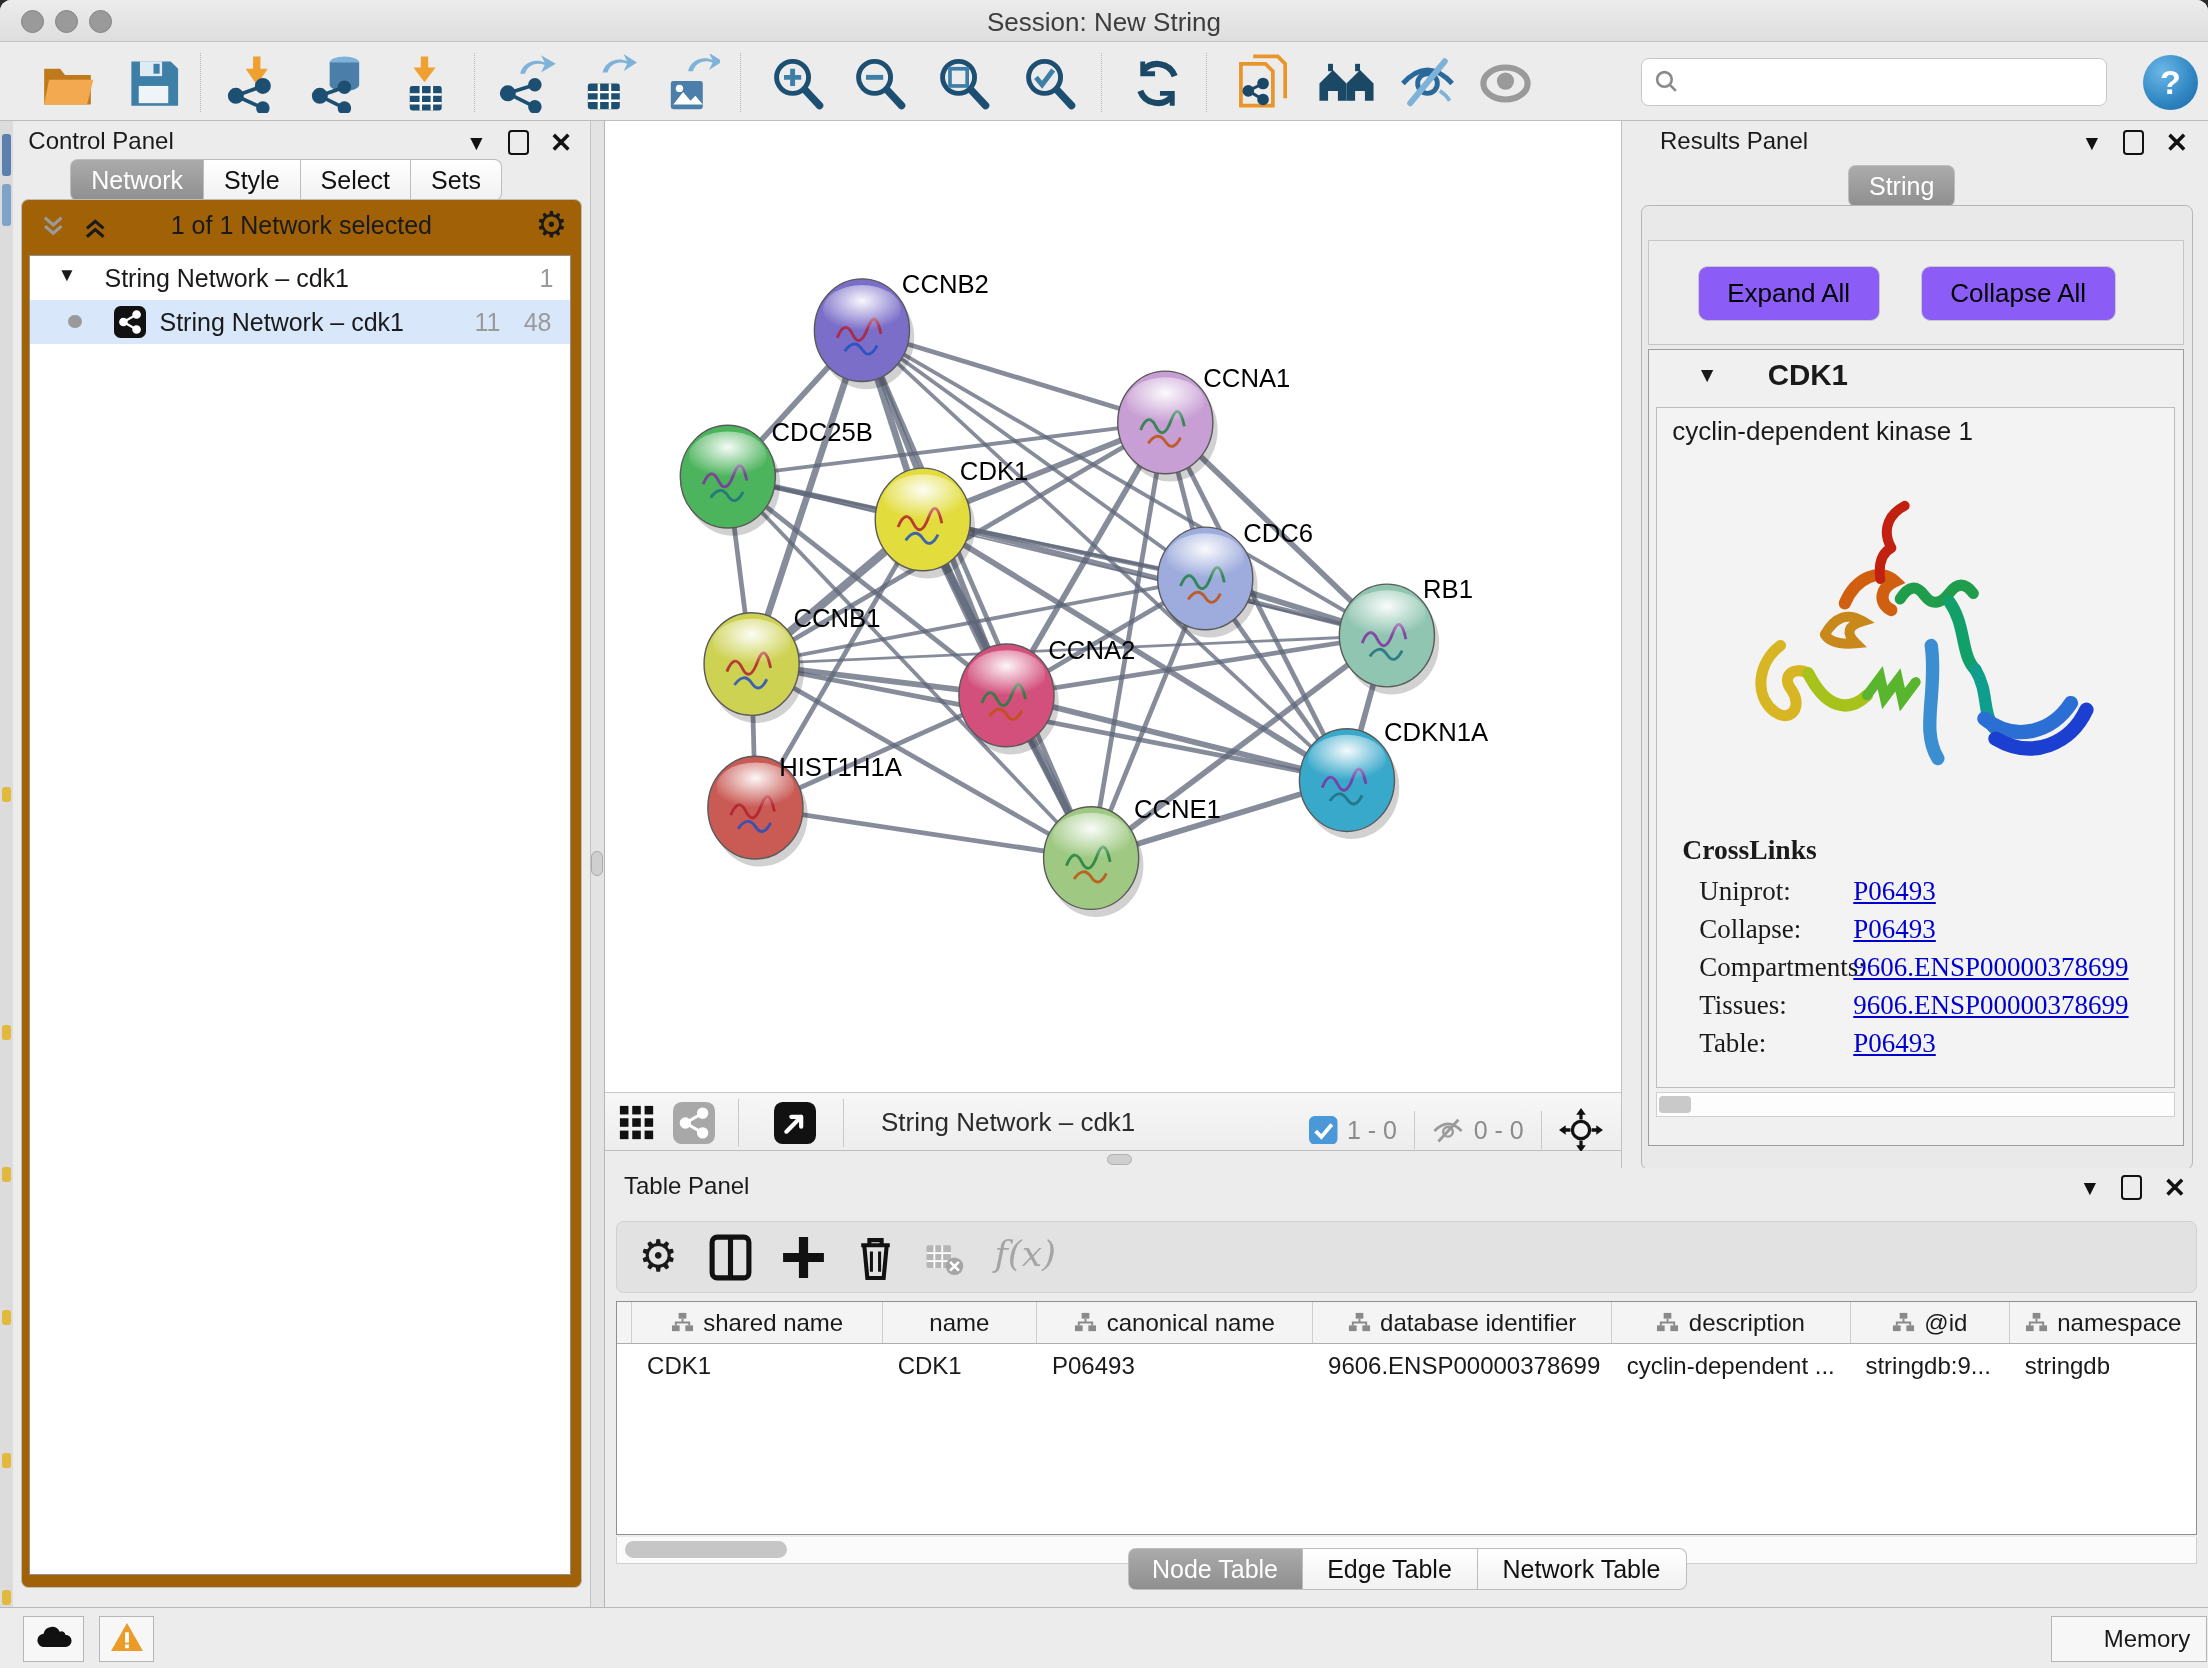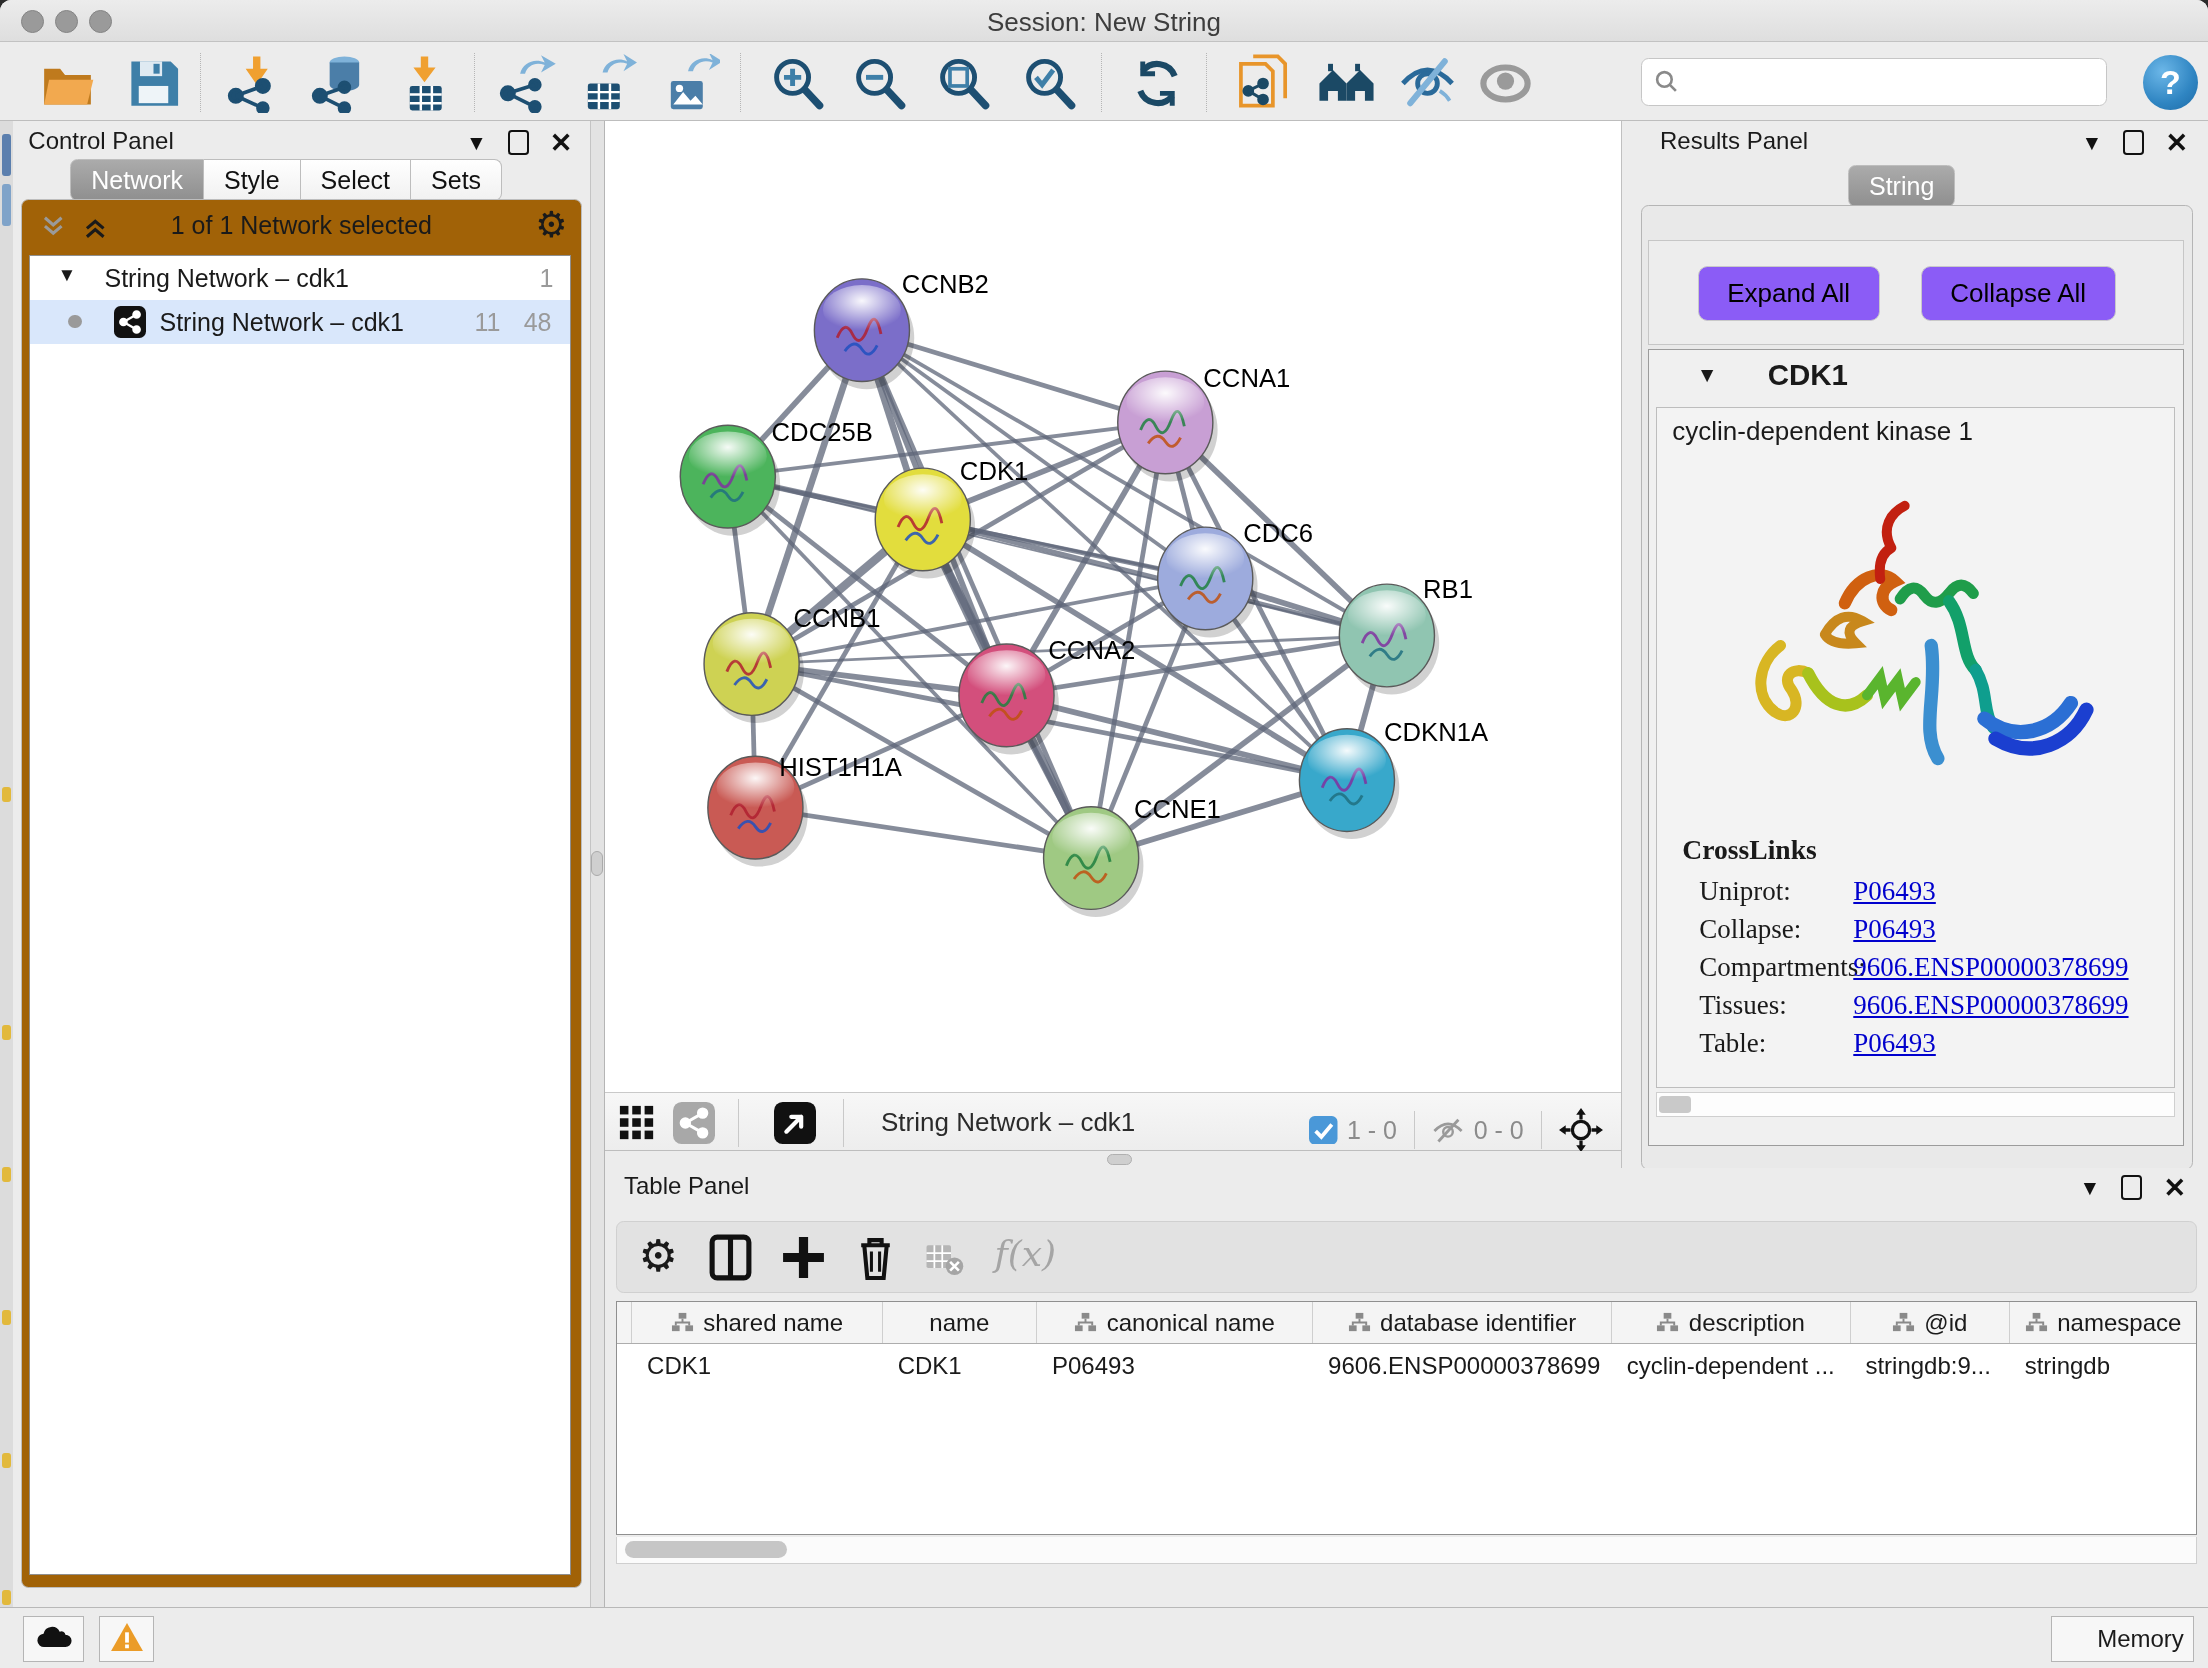--- a/index.html
+++ b/index.html
@@ -121,21 +121,21 @@
   .td { font-size:24px; padding:7.6px 0 0 15px; overflow:hidden; white-space:nowrap; }
   #tp-hscroll { position:absolute; left:11.4px; top:369px; width:1581px; height:27px; background:#fbfbfb;
                 border:1px solid #cfcfcf; border-top:none; }
   #tp-hscroll .thumb { position:absolute; left:7.6px; top:3.8px; width:162px; height:17px; background:#c6c6c6; border-radius:8.6px; }
   #tp-tabs { position:absolute; left:0; top:380px; width:100%; display:flex; justify-content:center; }
 
   
   #statusbar { position:absolute; left:0; top:1607px; width:2208px; height:61px; background:#ececec;
                border-top:1.9px solid #b8b8b8; }
   .sb-btn { position:absolute; top:7.6px; height:46px; background:#f7f7f7; border:1.9px solid #b5b5b5; cursor:pointer; }
-  #memory-button { left:2051px; width:143px; font-size:24px; color:#1a1a1a;
+  #memory-button { left:2051px; width:156px; font-size:24px; color:#1a1a1a;
                    display:flex; align-items:center; justify-content:center; gap:19px; }
   #memory-dot { width:17px; height:17px; border-radius:50%; }
   text.nodelabel { font-family:"Liberation Sans", sans-serif; font-size:27px; fill:#000; }
 </style>
 </head>
 <body>
 
 <div id="window">
 
   <div id="titlebar">
@@ -760,20 +760,25 @@
         <div class="td" style="width:281px">P06493</div>
         <div class="td" style="width:304px">9606.ENSP00000378699</div>
         <div class="td" style="width:243px">cyclin-dependent ...</div>
         <div class="td" style="width:162px">stringdb:9...</div>
         <div class="td" style="width:190px">stringdb</div>
       </div>
     </div>
     <div id="tp-hscroll">
         <div class="thumb"></div>
       </div>
+    <div id="tp-tabs">
+      <div class="tab active" style="width:175px;padding:0">Node Table</div>
+      <div class="tab" style="width:175px;padding:0">Edge Table</div>
+      <div class="tab" style="width:209px;padding:0">Network Table</div>
+    </div>
   </div>
 
   <div id="statusbar">
     <button class="sb-btn" style="left:23px;width:61px">
       <svg width="38" height="27" viewBox="0 0 40 28">
           <path d="M10 24a7 7 0 0 1-1-14 9 9 0 0 1 17-2 4 4 0 0 1 6 3 6 6 0 0 1 0 13z" fill="#111"></path>
         </svg>
     </button>
     <button class="sb-btn" style="left:99px;width:55px">
       <svg width="34" height="30" viewBox="0 0 36 32">

